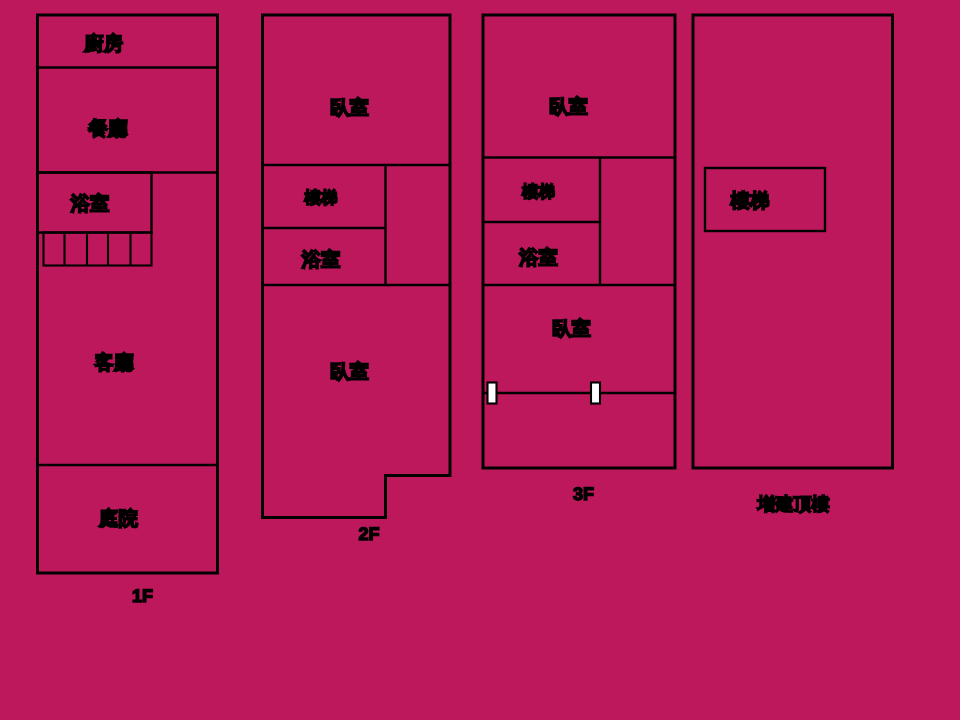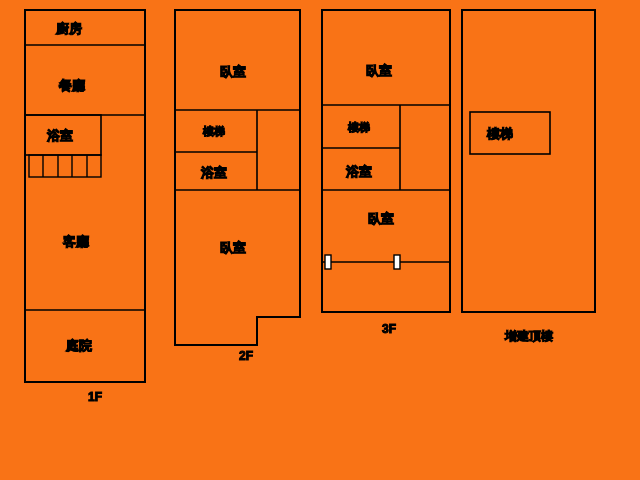--- a/index.html
+++ b/index.html
@@ -5,21 +5,21 @@
   html, body {
     margin: 0;
     padding: 0;
     background: #ffffff;
     font-family: "Liberation Sans", sans-serif;
   }
   #canvas {
     position: relative;
     width: 640px;
     height: 480px;
-    background: #f97316;
+    background: #be185d;
     overflow: hidden;
   }
   svg text {
     fill: #000000;
     font-family: "Liberation Sans", sans-serif;
     text-anchor: middle;
   }
   .room-label { font-size: 13px; font-weight: 600; }
   .small-label { font-size: 11px; font-weight: 600; }
   .floor-label { font-size: 12px; font-weight: 600; }

